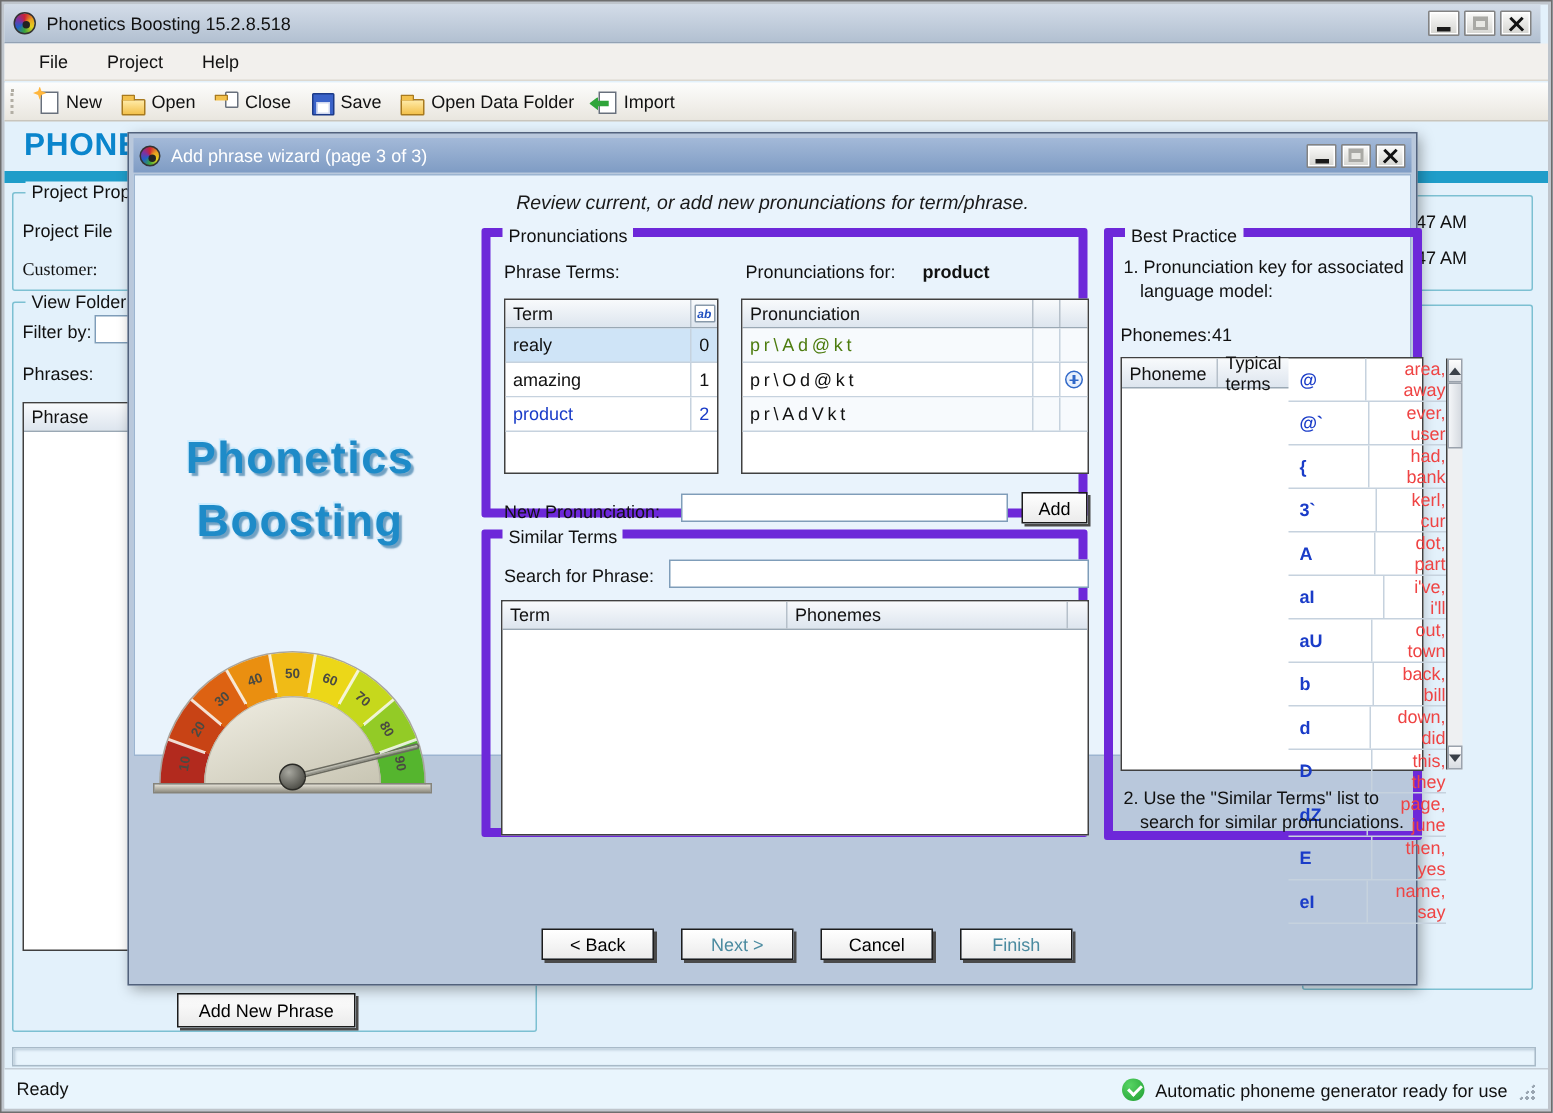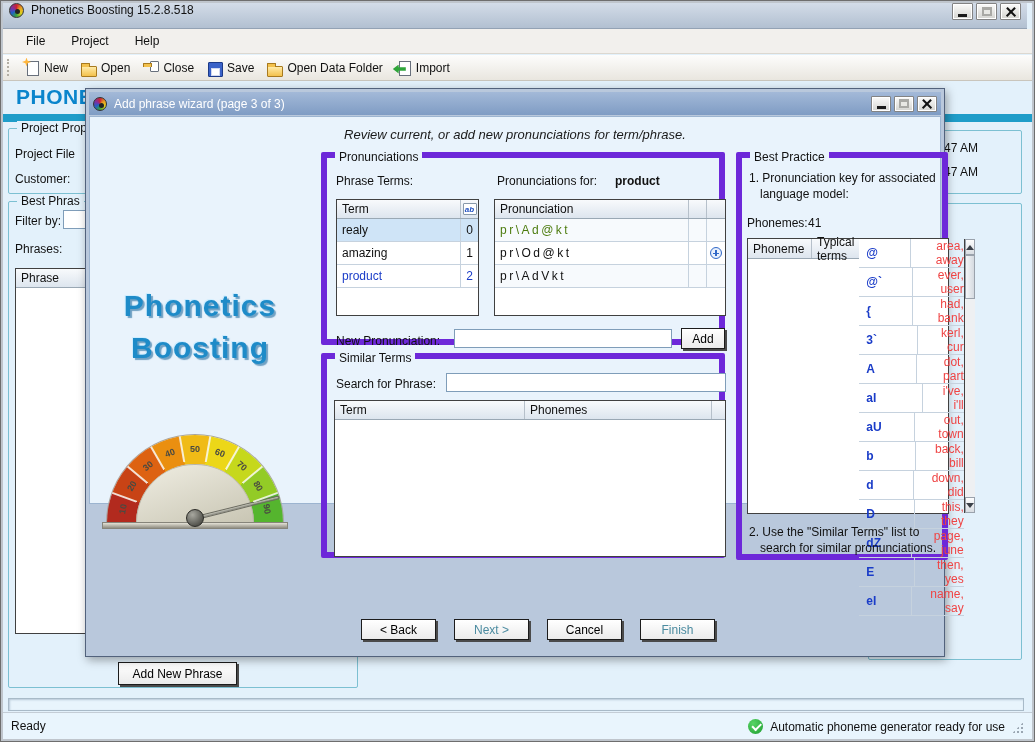--- a/index.html
+++ b/index.html
@@ -1,21 +1,21 @@
 <!DOCTYPE html>
 <html><head>
 <meta charset="utf-8">
 <style>
   html,body{margin:0;padding:0;background:#555;}
   *{box-sizing:border-box;font-family:"Liberation Sans",sans-serif;}
   .screen{position:relative;width:1035px;height:742px;background:#e3f1fb;overflow:hidden;
           box-shadow:inset 0 0 0 1px #6e6e6e, inset 0 0 0 3px #bfc5cc;}
   
   .titlebar{position:absolute;left:3px;top:3px;right:8px;height:26px;
-            background:linear-gradient(#d3dce8,#b2c0d1);display:flex;align-items:flex-start;padding:0 6px;
+            background:linear-gradient(#d3dce8,#b2c0d1);display:flex;align-items:center;padding:0 6px;
             border-bottom:1px solid #93a2b4;}
   .title-text{font-size:12px;color:#111;margin-left:7px;flex:1;}
   .app-ico{width:15px;height:15px;border-radius:50%;border:1px solid #333;position:relative;flex:0 0 auto;
            background:conic-gradient(#c23,#e8a020,#e2d020,#3aa53a,#2060c8,#8030a0,#c23);}
   .app-ico::after{content:'';position:absolute;left:5px;top:5px;width:5px;height:5px;border-radius:50%;background:#222;}
   .winbtns{display:flex;gap:3px;}
   .wbtn{width:21px;height:17px;background:linear-gradient(#fbfbfa,#d4d4d0);border:1px solid #838383;
         box-shadow:inset 0 0 0 1px #fff;display:flex;align-items:center;justify-content:center;border-radius:1px;}
   .g-min{width:9px;height:3px;background:#1a1a1a;margin-top:8px;}
   .g-max{width:10px;height:9px;border:2px solid #a9a9a5;border-top-width:3px;background:#e8e8e4;}
@@ -182,25 +182,25 @@
       <span>Import</span>
       </span>
   </div>
 
   <div class="hdr-text">PHONE</div>
   <div class="stripe"></div>
 
   <div class="groupbox" style="left:8px;top:128px;width:345px;height:66px;">
     <span class="gb-label">Project Prop</span>
     <span class="lbl" style="left:6px;top:18px;">Project File</span>
-    <span class="lbl" style="left:6px;top:43px;">Customer:</span>
+    <span class="lbl" style="left:6px;top:43px;font-family:Liberation Serif, serif;">Customer:</span>
   </div>
 
   <div class="groupbox" style="left:8px;top:201px;width:350px;height:487px;">
-    <span class="gb-label">Best Phras</span>
+    <span class="gb-label">View Folder</span>
     <span class="lbl" style="left:6px;top:12px;">Filter by:</span>
     <input class="txt" style="left: 54px; top: 8px; width: 130px;">
     <span class="lbl" style="left:6px;top:40px;">Phrases:</span>
     <div class="grid" style="left:6px;top:66px;width:210px;height:366px;">
       <div class="ghead">
           <span class="hcell" style="flex:1;">Phrase</span>
         </div>
     </div>
     <button class="btn3d" style="left:109px;top:460px;width:119px;height:23px;">Add New Phrase</button>
   </div>

